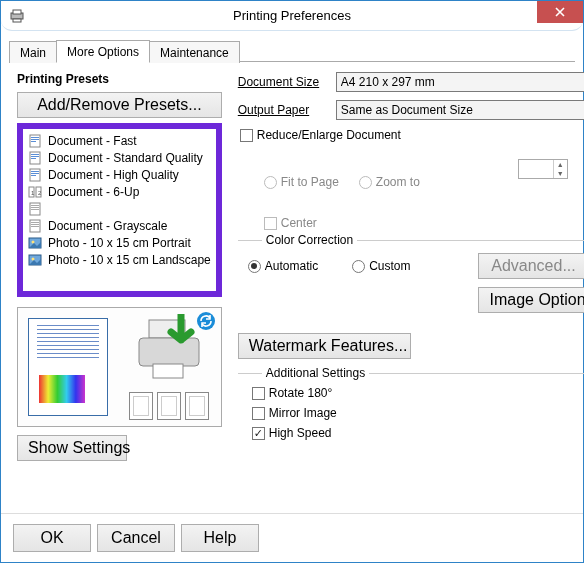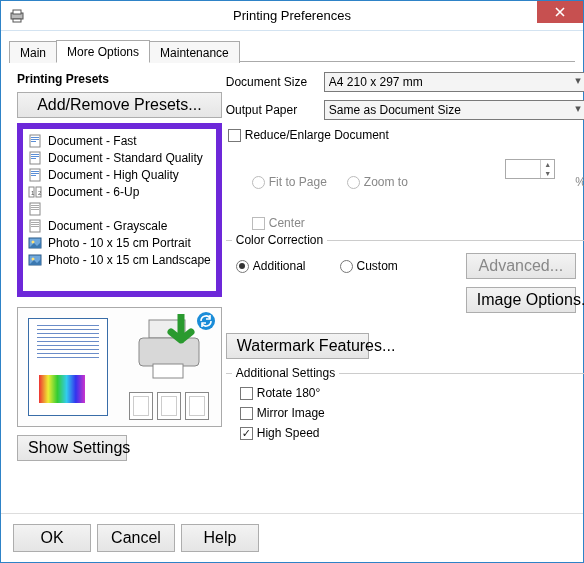--- a/index.html
+++ b/index.html
@@ -18,20 +18,21 @@
     display: flex;
     flex-direction: column;
   }
   .titlebar {
     height: 30px;
     background: #fff;
     border-bottom: 1px solid #d3e3f1;
     display: flex;
     align-items: center;
     position: relative;
+    border-radius: 11px;
   }
   .titlebar .pr-icon {
     width: 16px; height: 16px;
     margin-left: 8px;
   }
   .titlebar .title {
     position: absolute;
     left: 0; right: 0;
     text-align: center;
     font-size: 13px;
@@ -81,21 +82,21 @@
     background: #f7f7f7;
   }
   .tabline {
     border-top: 1px solid #aaa;
     margin-top: -1px;
   }
   .tab-content {
     flex: 1;
     padding: 10px 8px 8px 8px;
     display: flex;
-    gap: 4px;
+    gap: 16px;
   }
   .left-col { width: 218px; display:flex; flex-direction:column;}
   .right-col { flex: 1; display:flex; flex-direction:column;}
   .section-title {
     font-weight: bold;
     margin-bottom: 6px;
   }
   .btn {
     border: 1px solid #adadad;
     background: linear-gradient(#f3f3f3,#e5e5e5);
@@ -160,21 +161,21 @@
     background:#1a8cd8;
   }
   .preview-dup {
     position:absolute;
     right:12px; bottom:6px;
     display:flex; gap:4px;
   }
   .preview-dup .dp { width:24px; height:28px; border:1px solid #888; background:#fff; position:relative;}
   .preview-dup .dp::after { content:""; position:absolute; left:3px; top:3px; right:3px; bottom:3px; border:1px solid #ccc;}
   .row { display:flex; align-items:center; gap:8px; margin-bottom:8px; }
-  .row .label { width:90px; }
+  .row .label { width:90px;text-decoration:underline; }
   select, input[type=text] {
     font-family: inherit; font-size: 12px;
     border: 1px solid #7a7a7a;
     background: #f4f4f4;
     padding: 2px 20px 2px 4px;
     height: 20px;
     width: 100%;
     appearance: none;
     position:relative;
   }
@@ -184,21 +185,21 @@
   }
   .groupbox {
     border: 1px solid #ccc;
     border-radius: 2px;
     padding: 8px 10px 10px 10px;
     position: relative;
     margin-bottom: 10px;
   }
   .groupbox .legend, .legend-inline {
     position: absolute;
-    left: 6px;
+    left: 24px;
     top: -8px;
     background: #fff;
     padding: 0 4px;
     font-size: 12px;
   }
   .checkbox, .radio { display:flex; align-items:center; gap:4px; }
   .chk, .rdo {
     width: 13px; height: 13px;
     border: 1px solid #777;
     background:#fff;
@@ -409,36 +410,36 @@
             <span class="chk" style="border-color:#bbb"></span>
             <span>Center</span>
           </div>
         </div>
 
         <div class="groupbox" style="border:none; border-top:1px solid #ccc; border-radius:0; padding-top:12px;">
           <div class="legend">Color Correction</div>
           <div style="display:flex; align-items:center; gap:34px;">
             <div class="radio">
               <span class="rdo checked"></span>
-              <span>Additional</span>
+              <span>Automatic</span>
             </div>
             <div class="radio">
               <span class="rdo"></span>
               <span>Custom</span>
             </div>
             <div style="flex:1"></div>
             <button class="btn disabled" style="width:110px">Advanced...</button>
           </div>
           <div style="display:flex; justify-content:flex-end; margin-top:8px;">
             <button class="btn" style="width:110px">Image Options...</button>
           </div>
         </div>
 
         <div style="margin-bottom:14px;">
-          <button class="btn" style="width:143px">Watermark Features...</button>
+          <button class="btn" style="width:173px">Watermark Features...</button>
         </div>
 
         <div class="groupbox" style="border:none; border-top:1px solid #ccc; border-radius:0; padding-top:12px;">
           <div class="legend">Additional Settings</div>
           <div style="display:flex; flex-direction:column; gap:6px; padding-left:4px;">
             <div class="checkbox">
               <span class="chk"></span>
               <span>Rotate 180°</span>
             </div>
             <div class="checkbox">

